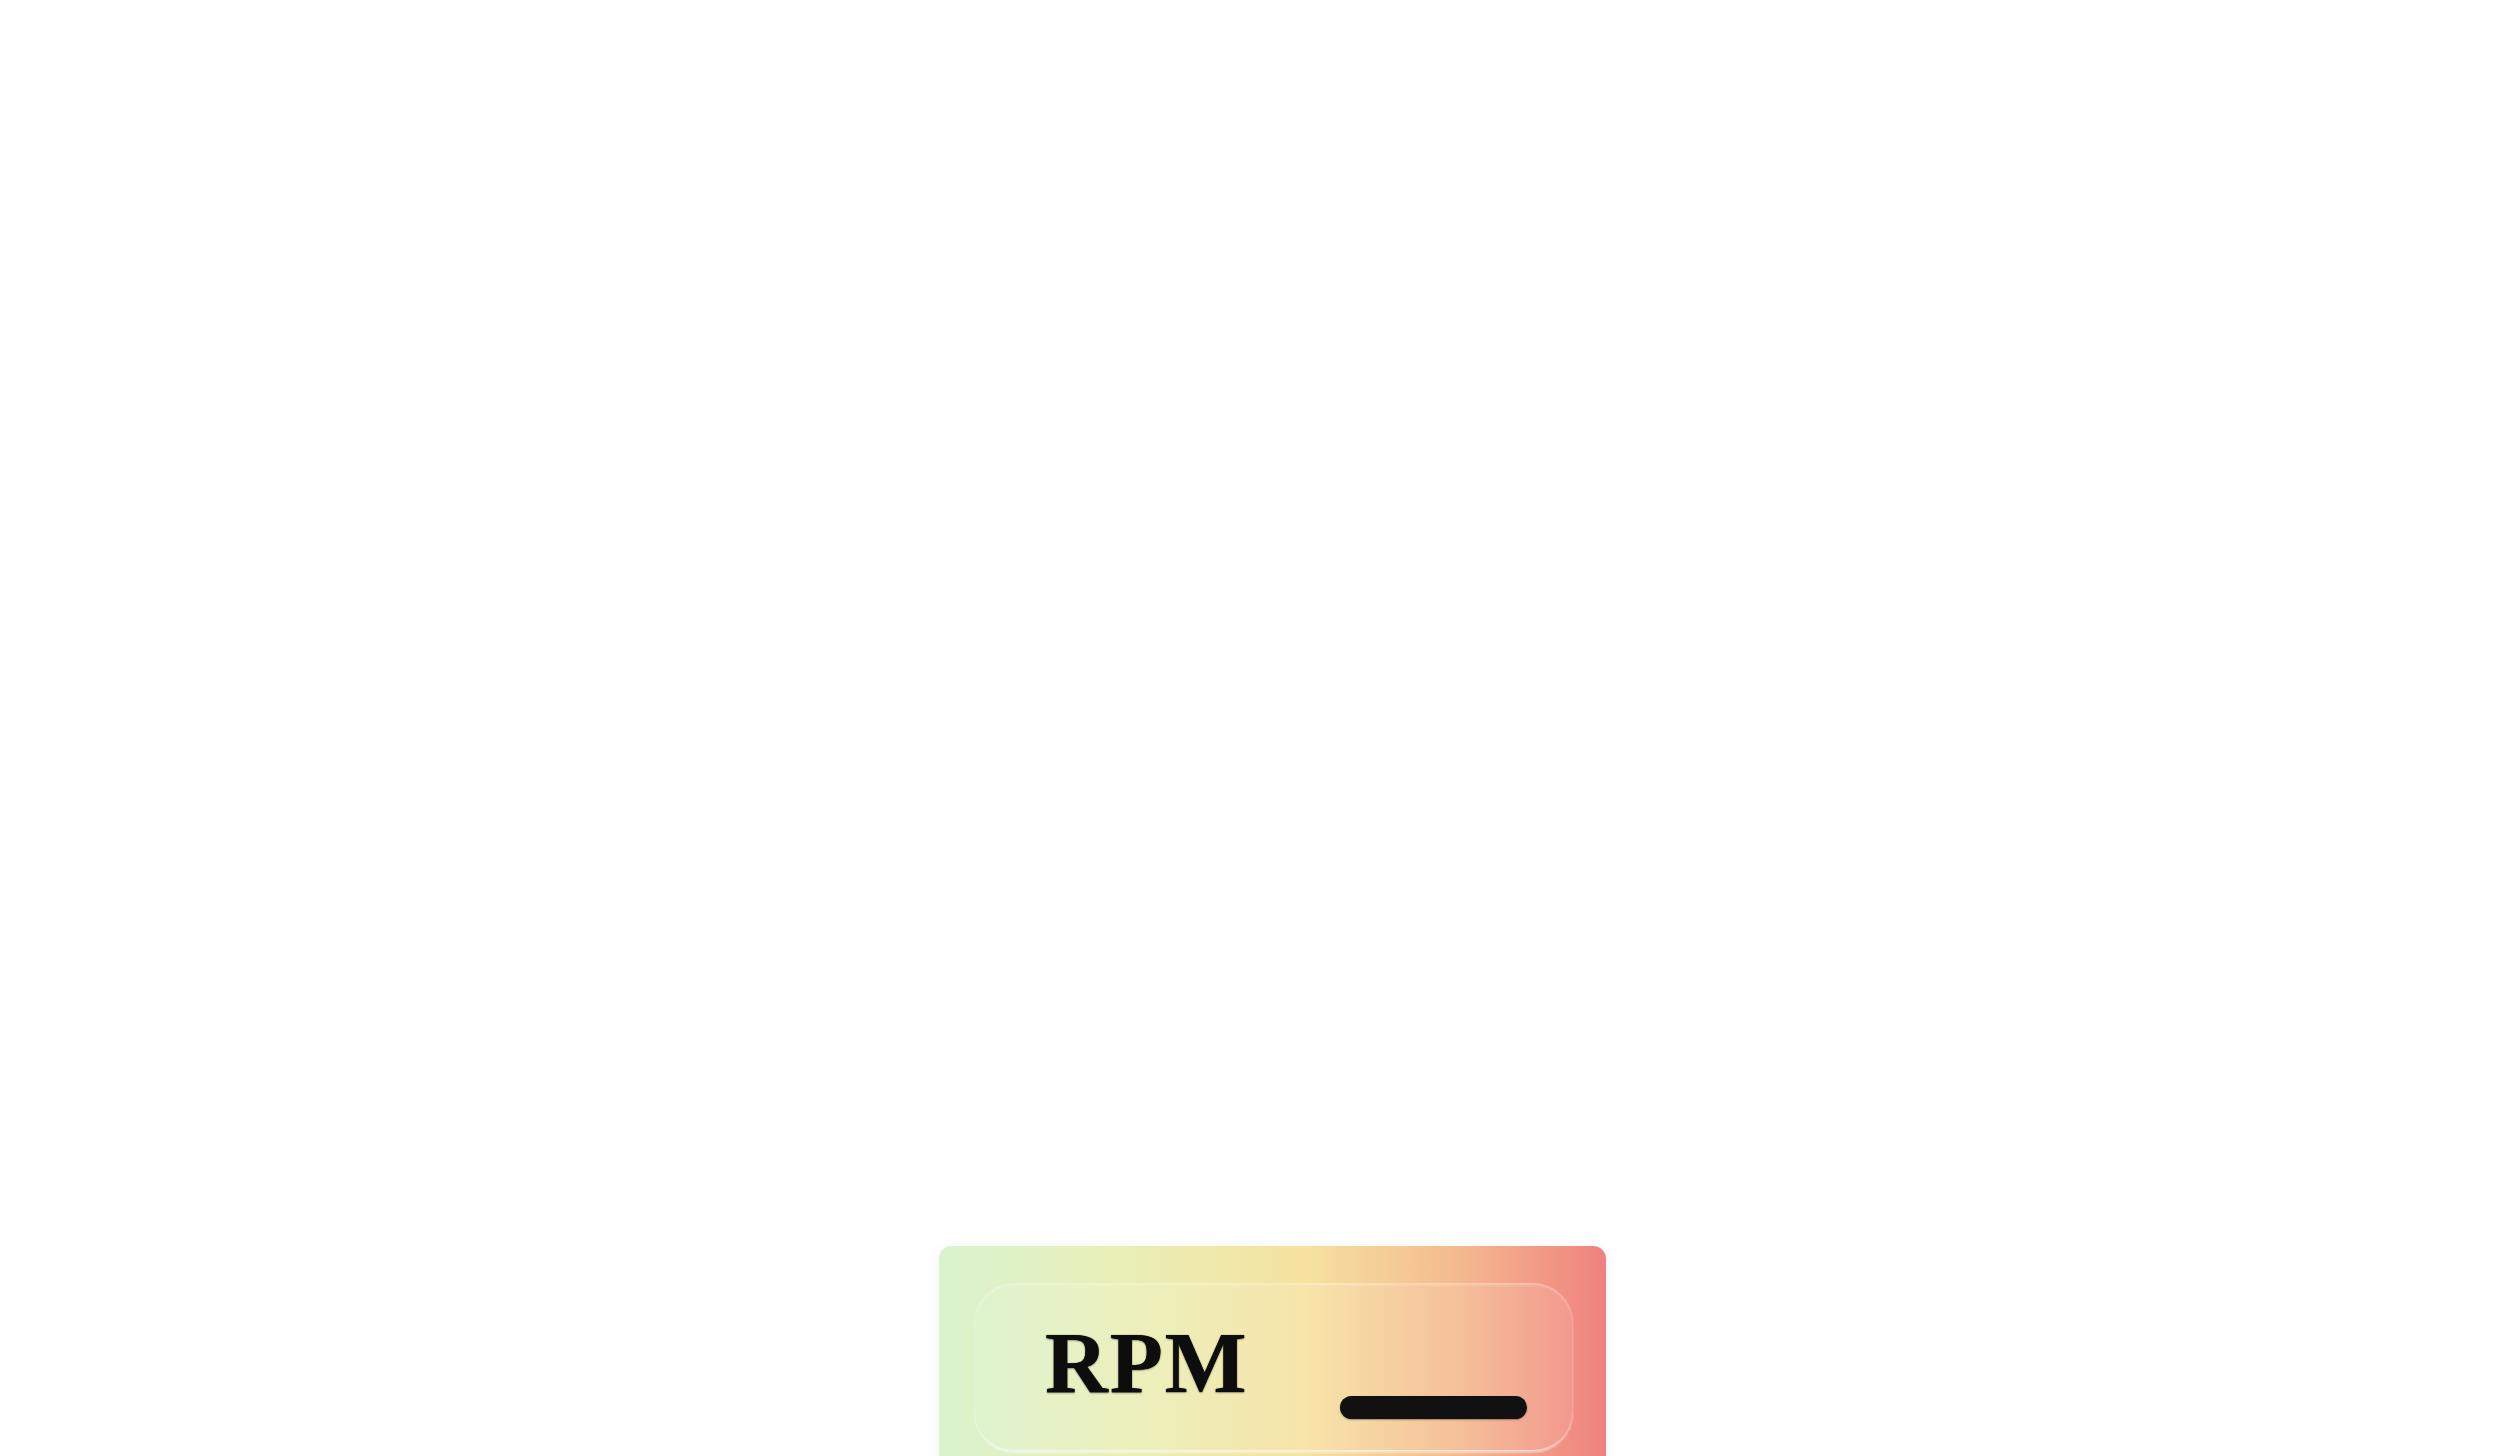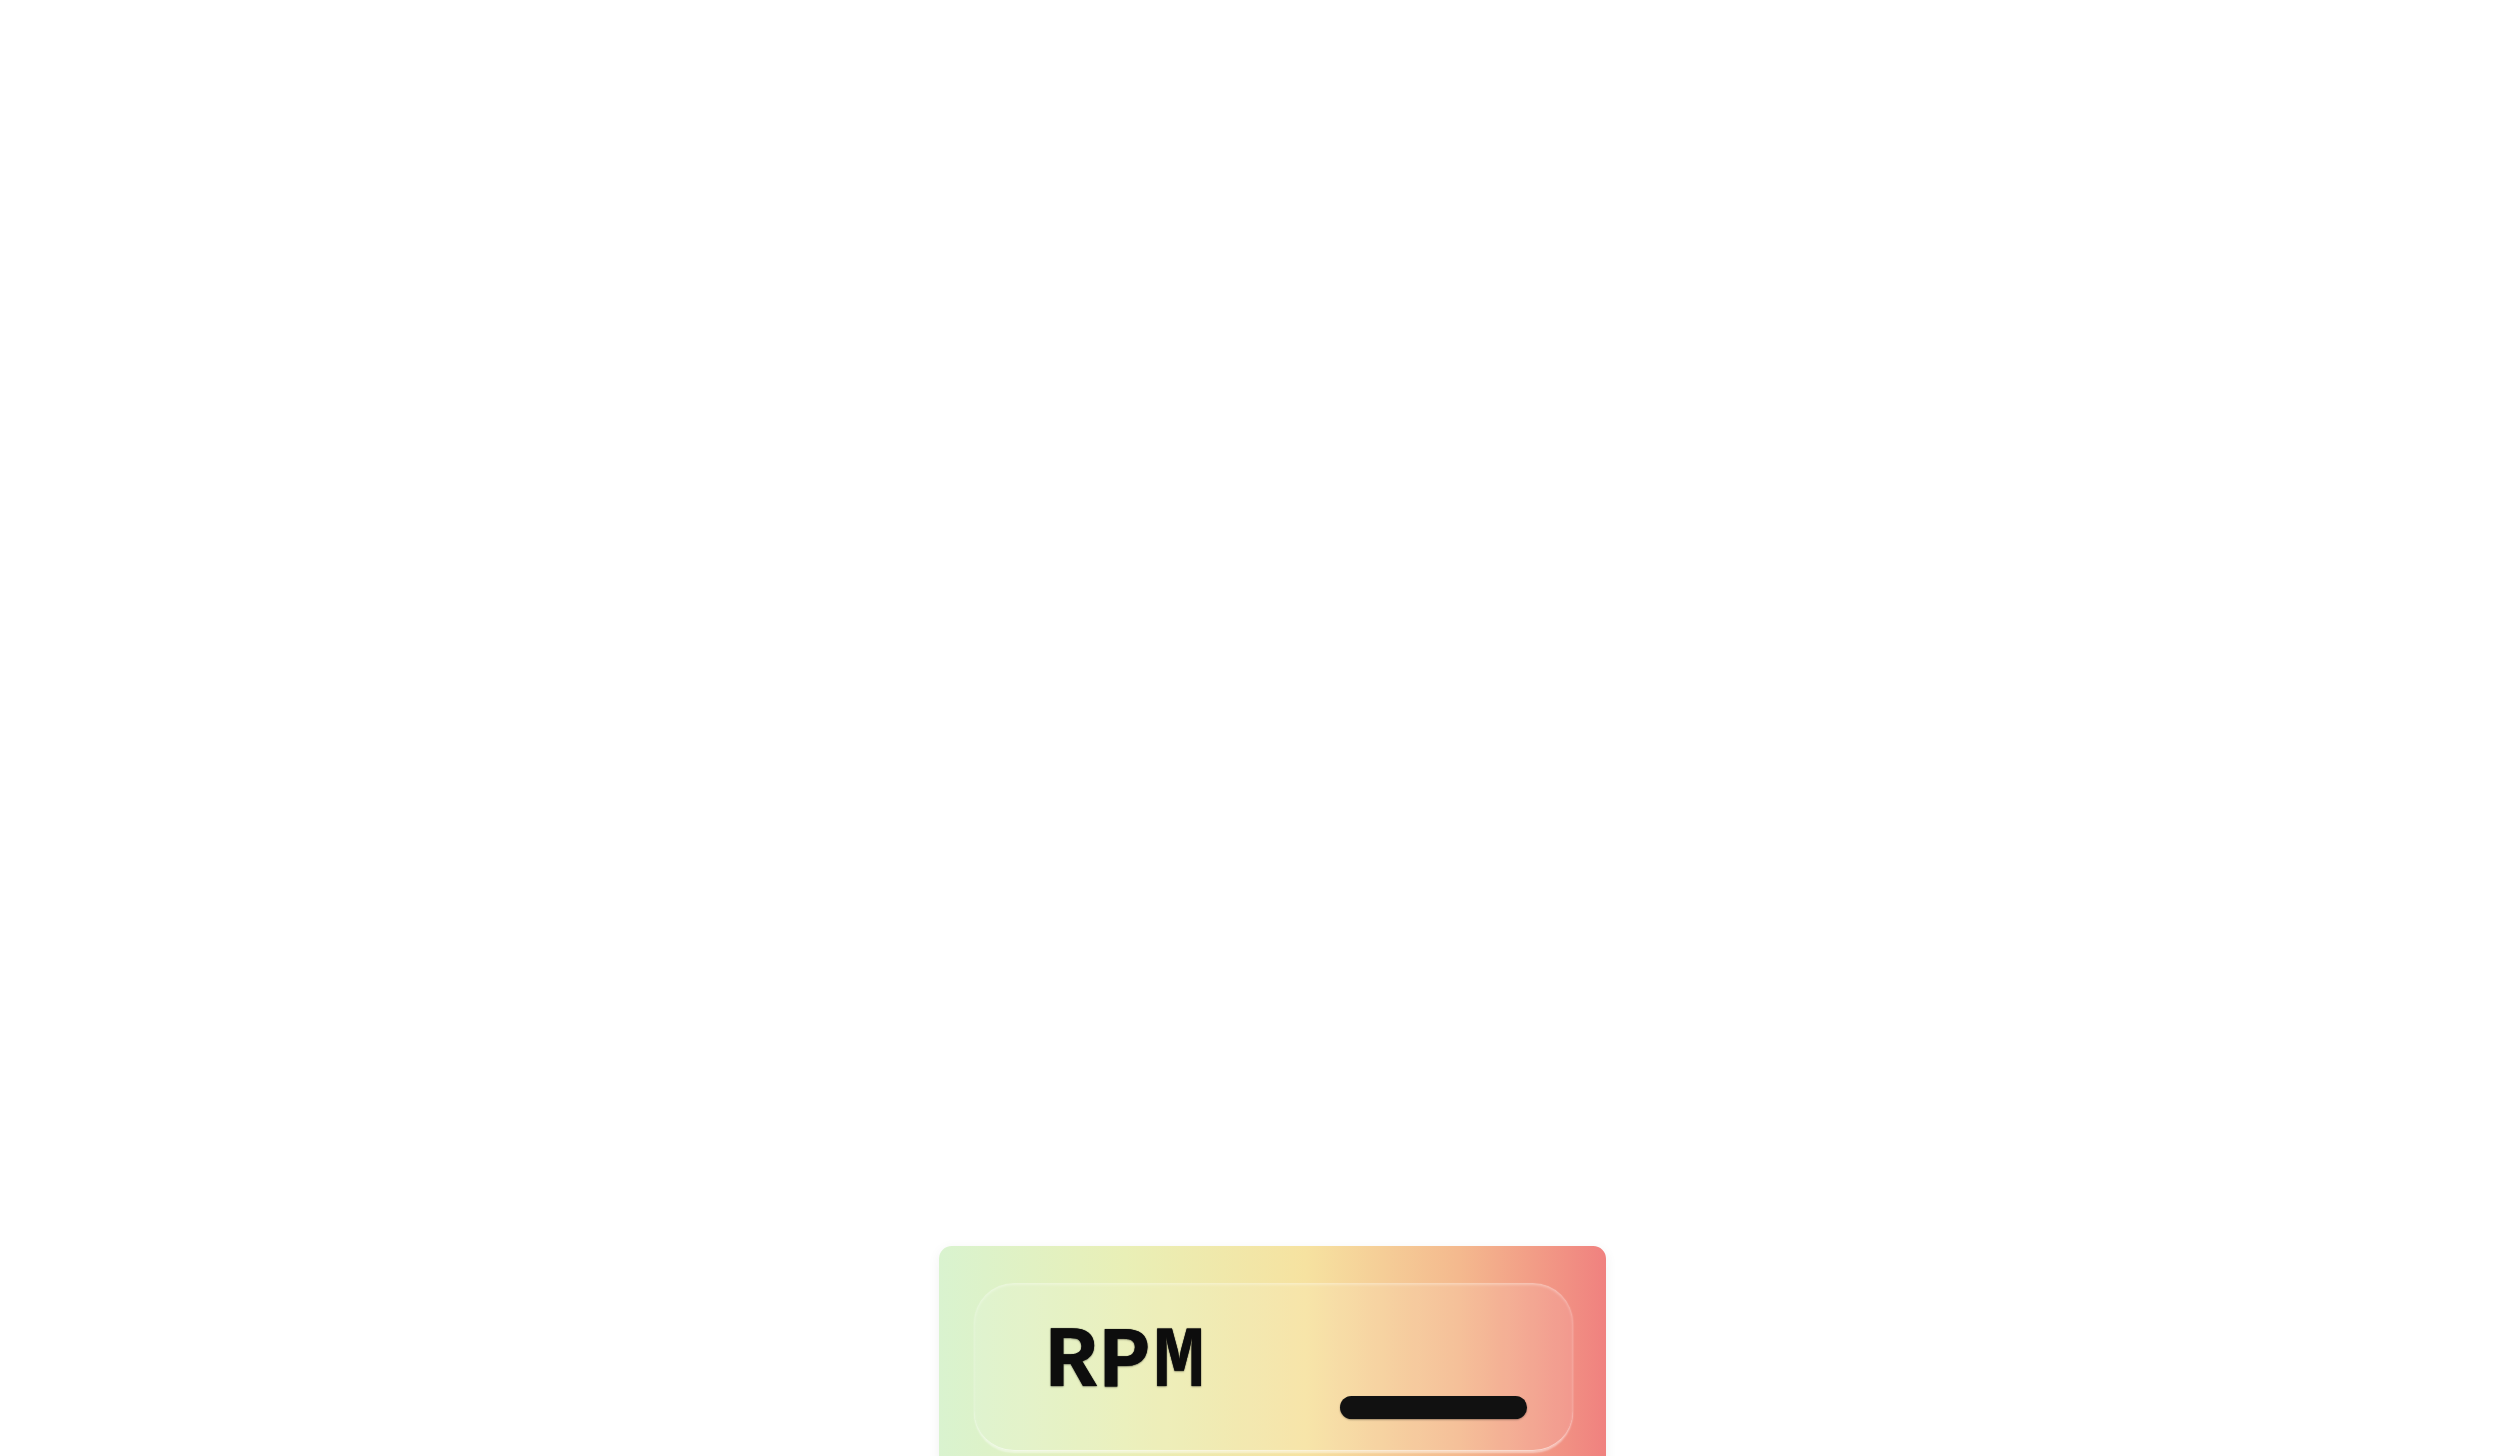--- a/index.html
+++ b/index.html
@@ -43,21 +43,21 @@
       inset 0 1.8px 2.7px rgba(255,255,255,0.35),
       0 1.8px 1.8px rgba(255,255,255,0.45);
     border-bottom: 1.8px solid rgba(255,255,255,0.55);
   }
 
   .rpm-label {
     position: absolute;
     left: 71px;
     top: 50%;
     transform: translateY(-54%);
-    font-family: Liberation Mono, monospace;
+    font-family: Liberation Serif, serif;
     font-weight: 800;
     font-size: 87px;
     letter-spacing: 1.8px;
     color: var(--ink, #0d0d0d);
     text-shadow:
       0 0 0.9px rgba(0,0,0,0.9),
       0 0.9px 1.8px rgba(0,0,0,0.35);
     user-select: none;
   }
 

